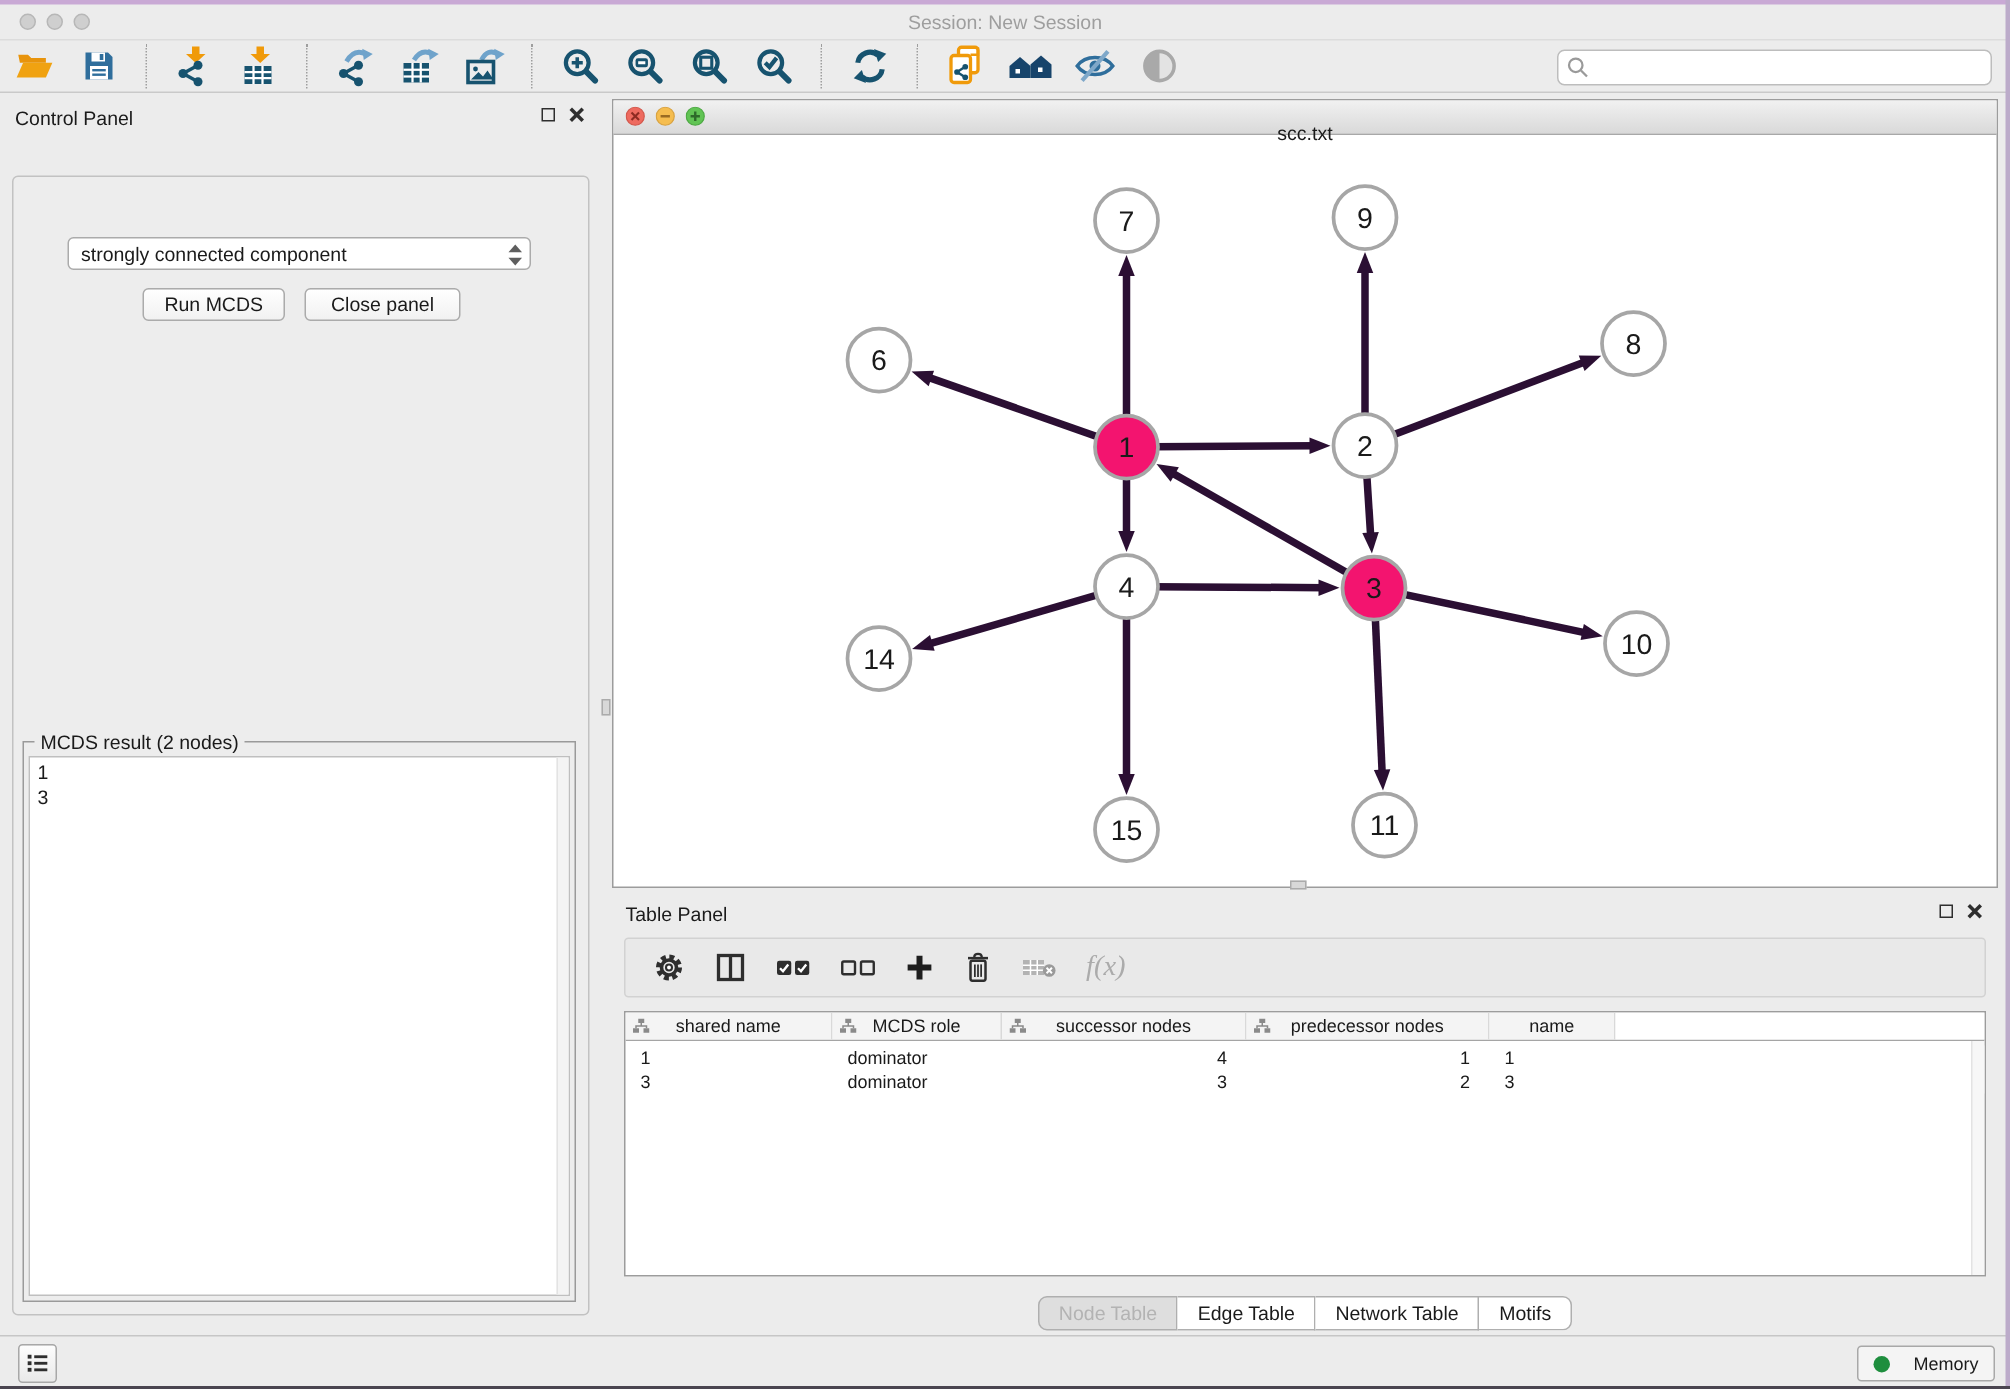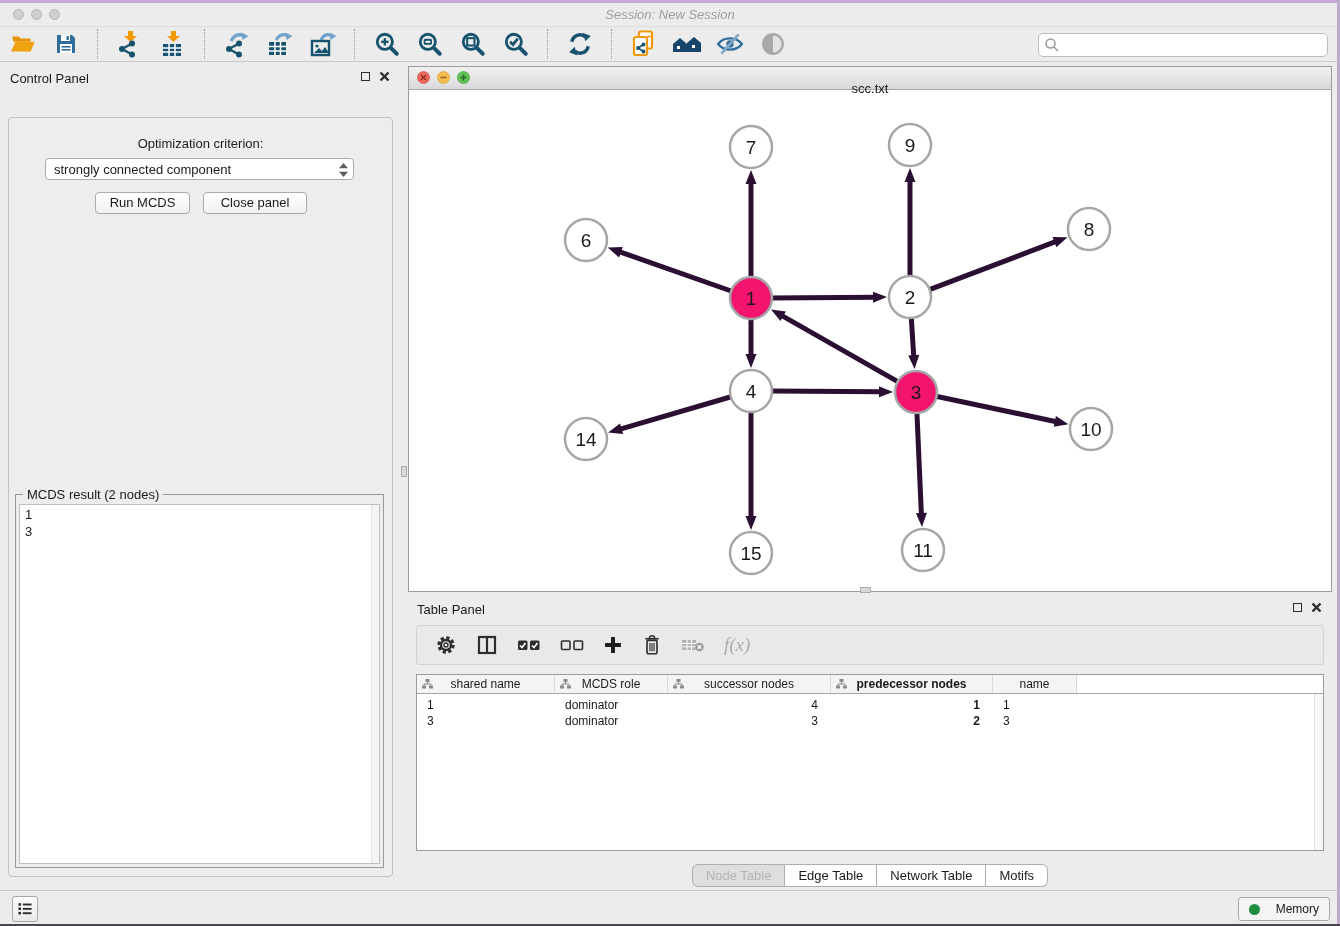--- a/index.html
+++ b/index.html
@@ -5,21 +5,21 @@
   html,body{margin:0;padding:0;background:#777;}
   .page{position:relative;width:1340px;height:926px;background:#ECECEC;overflow:hidden;
         font-family:"Liberation Sans",sans-serif;color:#1a1a1a;}
   
   .edge-top{position:absolute;left:0;top:0;width:100%;height:3px;background:#C9A9D5;z-index:50;}
   .edge-right{position:absolute;right:0;top:0;width:3px;height:100%;background:#BCABCA;z-index:50;}
   .edge-bottom{position:absolute;left:0;bottom:0;width:100%;height:2px;background:#4A4550;z-index:50;}
 
   
   .titlebar{position:absolute;left:0;top:3px;width:100%;height:23px;background:#ECECEC;
-            border-bottom:1px solid #DCDCDC;font-style:italic;}
+            border-bottom:1px solid #DCDCDC;}
   .titlebar .title{position:absolute;left:0;right:0;top:4px;text-align:center;font-size:13px;color:#9E9E9E;}
   .lights{position:absolute;left:13px;top:6px;display:flex;gap:7px;}
   .light{width:11px;height:11px;border-radius:50%;background:#CFCFCF;border:1px solid #B7B7B7;box-sizing:border-box;}
 
   
   .toolbar{position:absolute;left:0;top:26px;width:100%;height:36px;border-bottom:1px solid #C9C9C9;
            display:flex;align-items:center;padding-left:8px;box-sizing:border-box;gap:13px;}
   .tbtn{width:30px;height:30px;display:flex;align-items:center;justify-content:center;flex:0 0 auto;}
   .tsep{width:1px;height:30px;border-left:1px dotted #9E9E9E;margin:0 3px;flex:0 0 auto;}
   .searchbox{position:absolute;right:12px;top:7px;width:288px;height:22px;background:#fff;
@@ -77,21 +77,21 @@
               border:1px solid #D2D2D2;border-radius:3px;display:flex;align-items:center;gap:19px;
               padding-left:18px;box-sizing:border-box;}
   .ttbtn{display:flex;align-items:center;justify-content:center;height:26px;}
   .fx{font-family:"Liberation Serif",serif;font-style:italic;font-size:19px;color:#ABABAB;}
   .tp-table{position:absolute;left:8px;right:8px;top:78px;height:177px;background:#fff;
             border:1px solid #9C9C9C;box-sizing:border-box;overflow:hidden;}
   .thead{display:flex;height:18px;border-bottom:1px solid #A5A5A5;font-size:12px;}
   .hcell{position:relative;background:#F4F4F4;border-right:1px solid #D9D9D9;box-sizing:border-box;
          text-align:center;line-height:18px;}
   .hcell svg{position:absolute;left:5px;top:4px;}
-  .c0{width:138px;} .c1{width:113px;} .c2{width:163px;} .c3{width:162px;font-weight:bold;} .c4{width:84px;}
+  .c0{width:138px;} .c1{width:113px;} .c2{width:163px;} .c3{width:162px;} .c4{width:84px;}
   .cfill{flex:1;background:#fff;border-right:none;}
   .trow{display:flex;height:16px;font-size:12px;}
   .tcell{box-sizing:border-box;line-height:16px;overflow:hidden;}
   .tcell.l{padding-left:10px;text-align:left;}
   .tcell.r{padding-right:13px;text-align:right;}
   .tbody{padding-top:3px;}
   .tp-scroll{position:absolute;right:0;top:19px;bottom:0;width:8px;background:#F7F7F7;border-left:1px solid #E3E3E3;}
   .tp-tabs{position:absolute;left:0;right:0;top:268px;display:flex;justify-content:center;}
 
   
@@ -291,21 +291,20 @@
   <div class="control-panel">
     <div class="cp-header-title">Control Panel</div>
     <div class="panel-icons">
       <span class="float-icon"></span>
       <svg width="11" height="11" viewBox="0 0 11 11">
         <line x1="1.5" y1="1.5" x2="9.5" y2="9.5" stroke="#2E2E2E" stroke-width="2.4"></line>
         <line x1="9.5" y1="1.5" x2="1.5" y2="9.5" stroke="#2E2E2E" stroke-width="2.4"></line>
       </svg>
     </div>
     <div class="cp-body">
-      <div class="opt-label">Optimization criterion:</div>
       <div class="dropdown">
         <span>strongly connected component</span>
         <svg width="11" height="16" viewBox="0 0 11 16">
           <polygon points="5.5,1 10,6.2 1,6.2" fill="#5E5E5E"></polygon>
           <polygon points="5.5,15 10,9.8 1,9.8" fill="#5E5E5E"></polygon>
         </svg>
       </div>
       <div class="btn btn-run">Run MCDS</div>
       <div class="btn btn-close">Close panel</div>
       <div class="result-box">

